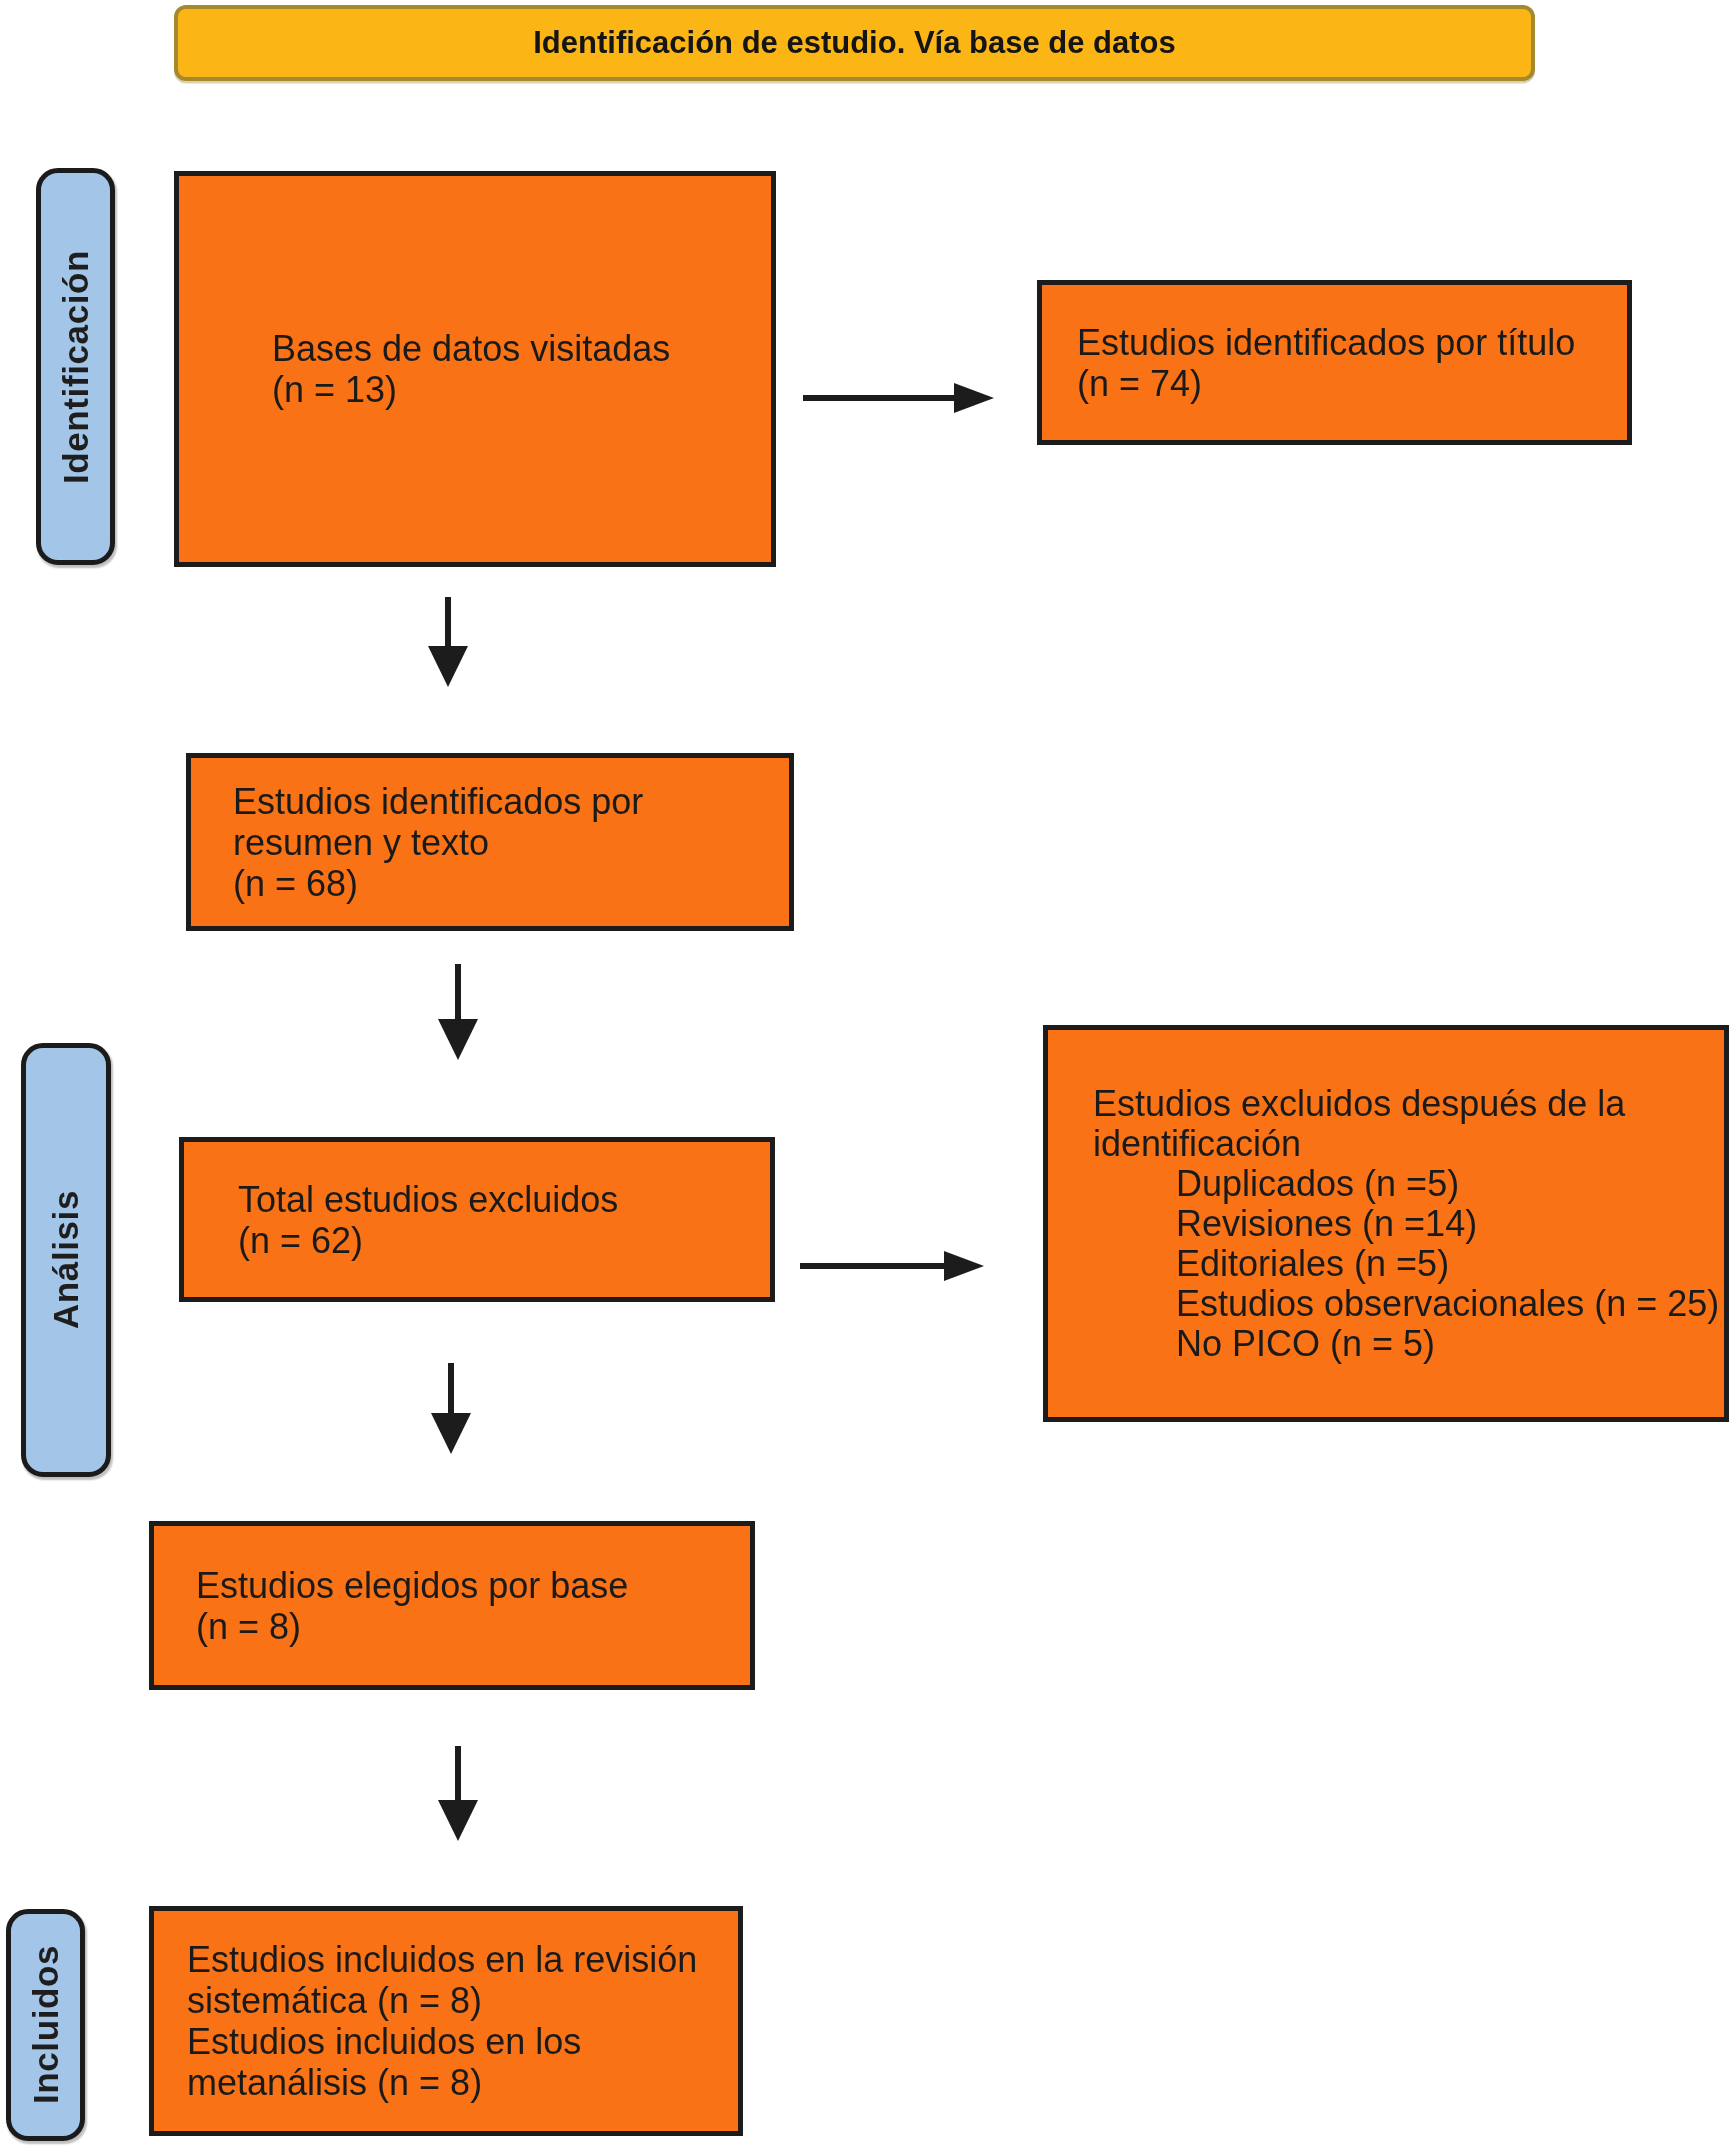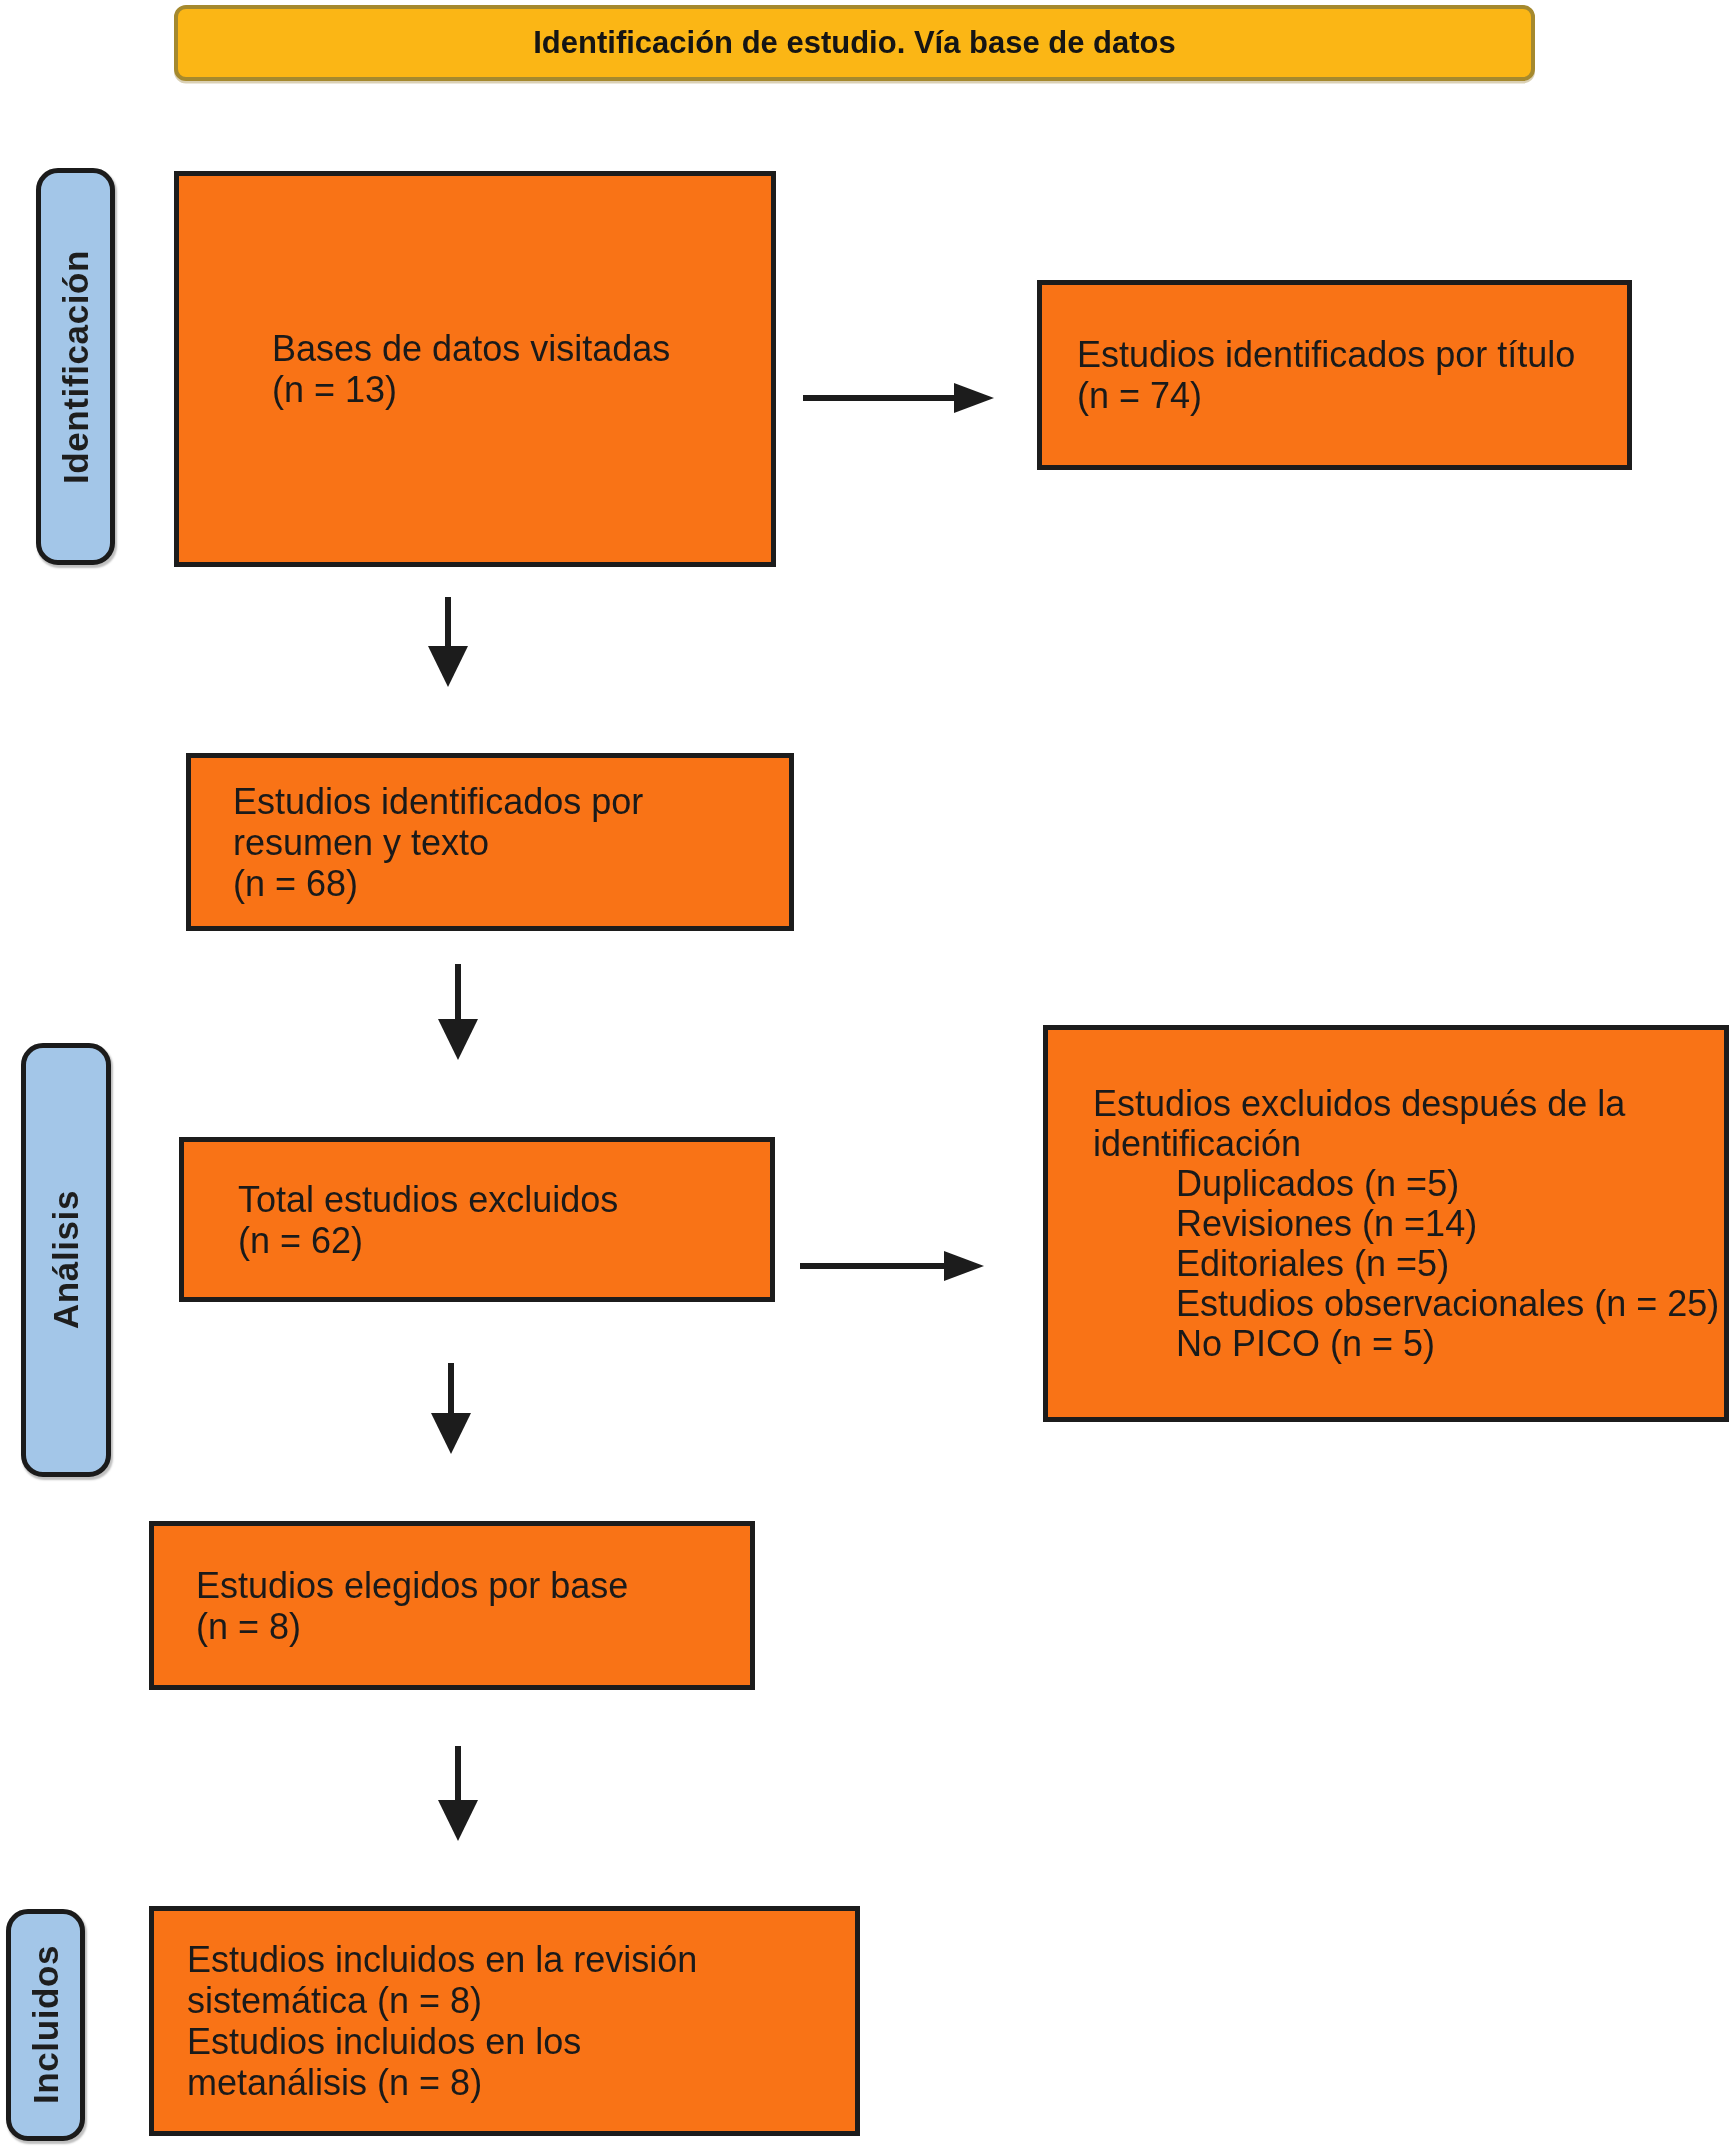--- a/index.html
+++ b/index.html
@@ -49,26 +49,26 @@
 
   
   .fbox{
     position:absolute;
     background:#f97316;
     border:5.8px solid var(--box-border);
     display:flex;flex-direction:column;justify-content:center;
     font-size:36px;line-height:41px;color:#1A1A1A;
   }
   #box-bases-datos{left:174px;top:171px;width:602px;height:396px;padding-left:93px;padding-right:19px;}
-  #box-estudios-titulo{left:1037px;top:280px;width:595px;height:190px;padding-left:35px;padding-right:12.8px;}
+  #box-estudios-titulo{left:1037px;top:280px;width:595px;height:165px;padding-left:35px;padding-right:12.8px;}
   #box-resumen-texto{left:186px;top:753px;width:608px;height:178px;padding-left:42px;padding-right:12.8px;}
   #box-total-excluidos{left:179px;top:1137px;width:596px;height:165px;padding-left:54px;padding-right:12.8px;}
   #box-excluidos-detalle{left:1043px;top:1025px;width:686px;height:397px;padding-left:45px;padding-right:12.8px;line-height:40px;}
   #box-elegidos-texto{left:149px;top:1521px;width:606px;height:169px;padding-left:42px;padding-right:12.8px;}
-  #box-incluidos{left:149px;top:1906px;width:711px;height:230px;padding-left:33px;padding-right:29px;}
+  #box-incluidos{left:149px;top:1906px;width:594px;height:230px;padding-left:33px;padding-right:29px;}
   .fbox .line{white-space:nowrap;}
   .fbox .indent{padding-left:83px;white-space:nowrap;}
 
   
   .arrow-v{position:absolute;}
   .arrow-v .stem{width:6.4px;background:#1C1C1C;margin:0 auto;}
   .arrow-v .head{
     width:0;height:0;
     border-left:20px solid transparent;
     border-right:20px solid transparent;

